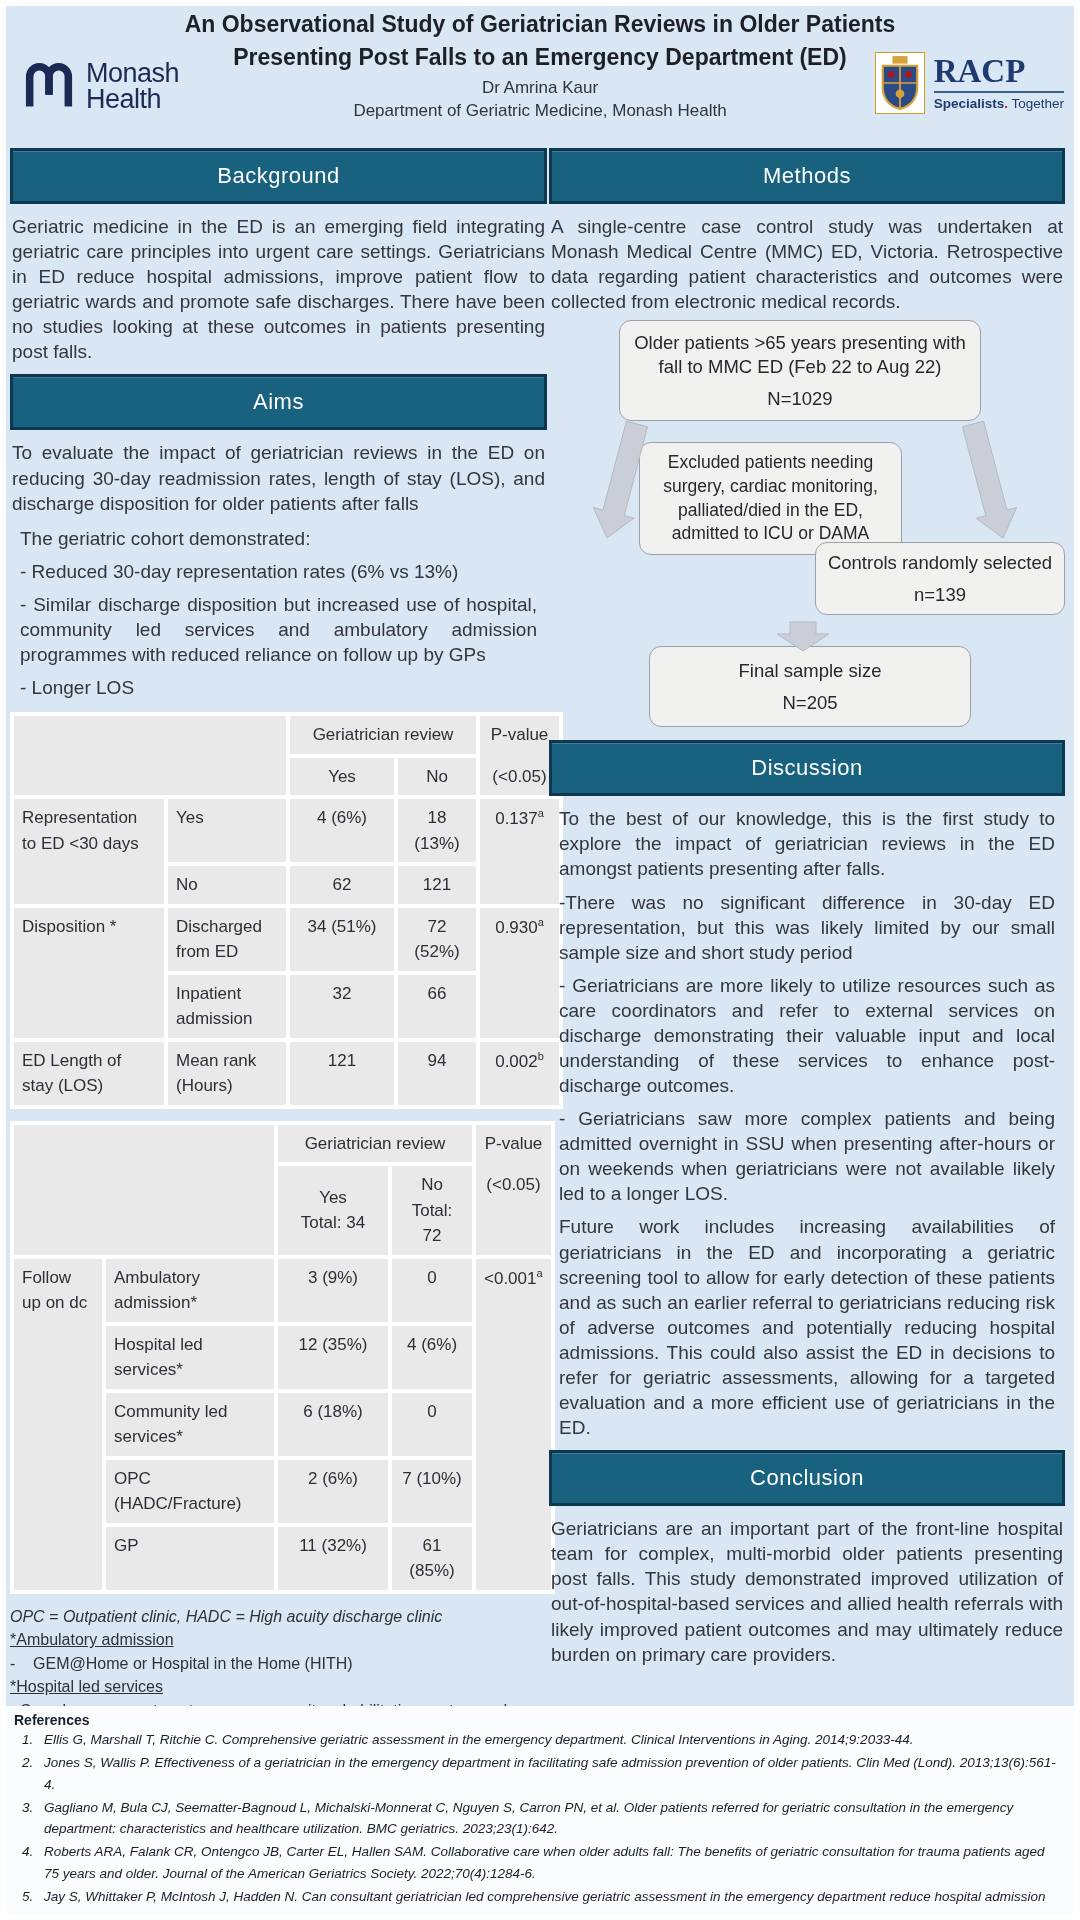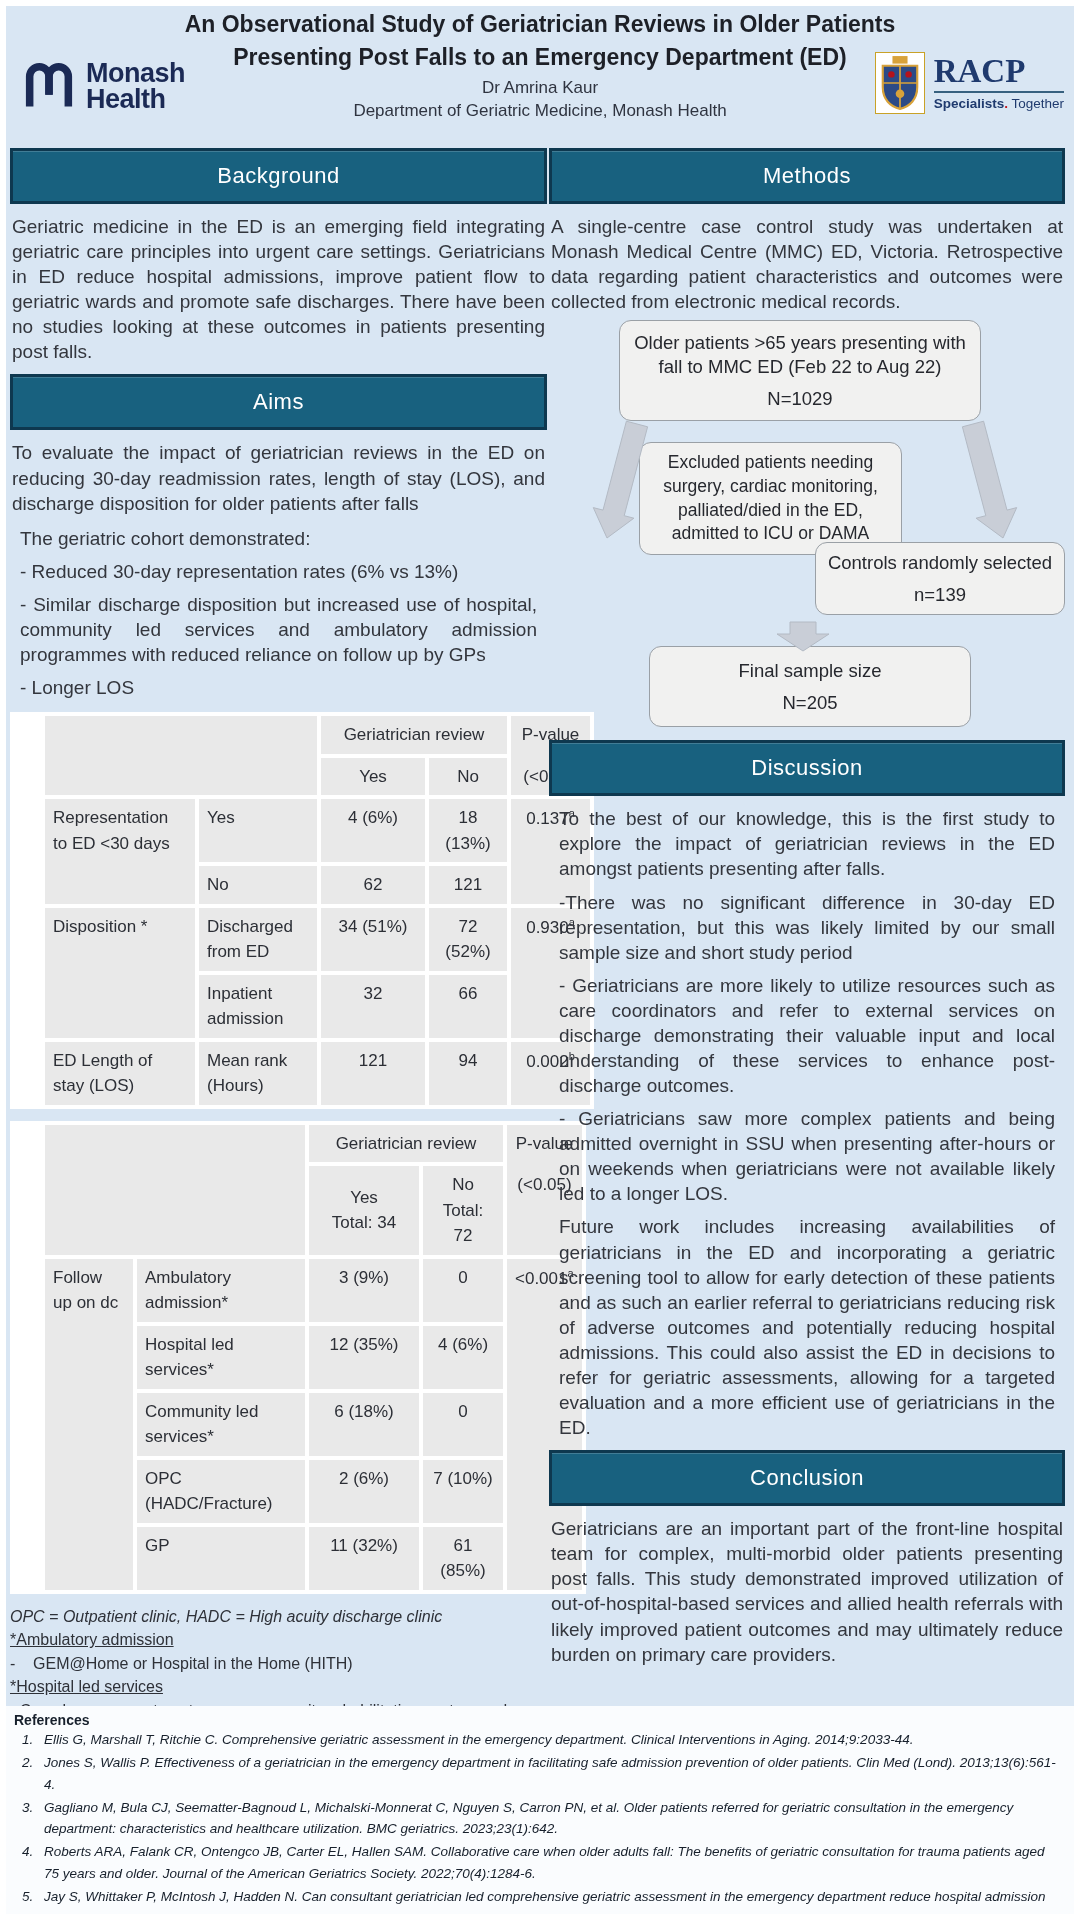--- a/index.html
+++ b/index.html
@@ -7,21 +7,21 @@
   .poster{position:absolute;left:0;top:0;width:1080px;height:1920px;box-sizing:border-box;
     border:6px solid #ffffff;background:#d9e6f3;overflow:hidden;color:#33363d;}
 
   
   .hdr-block{position:absolute;left:0;top:2px;width:100%;text-align:center;}
   .title-line{font-size:23px;font-weight:bold;color:#1d2027;line-height:1.45;}
   .author{font-size:17px;color:#2f3440;margin-top:3px;}
   .dept{font-size:17px;color:#2f3440;margin-top:3px;}
 
   .monash{position:absolute;left:14px;top:50px;display:flex;align-items:center;gap:8px;}
-  .monash-text{font-weight:bold;color:#1b2a55;font-size:27px;line-height:0.95;letter-spacing:-0.5px;text-align:left;}
+  .monash-text{font-weight:normal;color:#1b2a55;font-size:27px;line-height:0.95;letter-spacing:-0.5px;text-align:left;}
 
   .racp{position:absolute;right:10px;top:46px;display:flex;align-items:center;gap:9px;}
   .crest-card{background:#ffffff;border:1px solid #c9a227;padding:2px;display:flex;align-items:center;justify-content:center;}
   .racp-textcol{text-align:left;}
   .racp-name{font-family:"Liberation Serif",serif;font-weight:bold;font-size:33px;color:#1f3a6e;line-height:1.0;}
   .racp-tagline{border-top:2px solid #37617f;margin-top:3px;padding-top:3px;font-size:13.5px;color:#1f3a6e;}
   .racp-tag-bold{font-weight:bold;}
   .racp-tag-dot{color:#c0161c;font-weight:bold;}
 
   
@@ -31,21 +31,21 @@
 
   .bar{background:#18617f;border:3px solid #0e384f;color:#ffffff;text-align:center;
     font-size:22px;padding:12px 0;letter-spacing:0.5px;
     box-shadow:inset 0 1px 0 rgba(255,255,255,0.18);} .mt10{margin-top:10px;}
 
   .body-text{font-size:19px;line-height:1.32;text-align:justify;color:#33363d;margin:10px 2px 0 2px;}
   .body-text p{margin:8px;}
   .gap-top{margin-top:25px;}
 
   
-  table.t{border-collapse:separate;border-spacing:4px;background:#ffffff;margin-top:12px;width:537px;table-layout:fixed;padding-left:31px;}
+  table.t{border-collapse:separate;border-spacing:4px;background:#ffffff;margin-top:12px;width:537px;table-layout:fixed;}
   table.t td{background:#e9e9e9;font-size:17px;color:#2c2f36;padding:6px 8px;vertical-align:top;line-height:1.5;}
   table.t td.hdr{text-align:center;vertical-align:middle;}
   table.t td.num{text-align:center;}
   table.t td.blank{background:#e9e9e9;}
   .p-hdr{vertical-align:top !important;text-align:center;}
   .p-hdr .p2{margin-top:16px;}
   sup{font-size:11px;}
 
   
   .flow{position:relative;width:516px;height:420px;margin-top:6px;}

